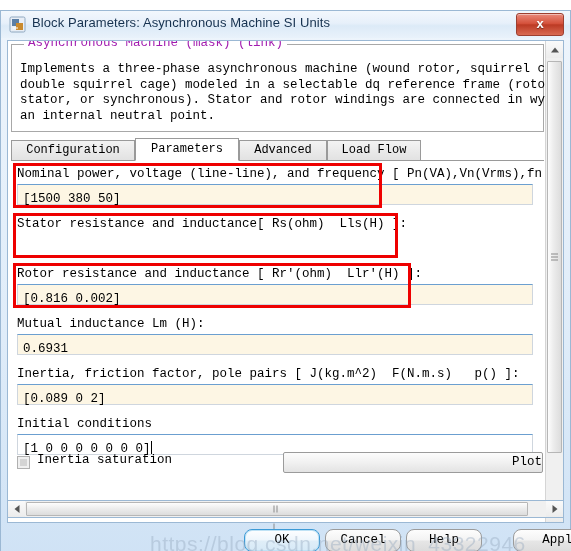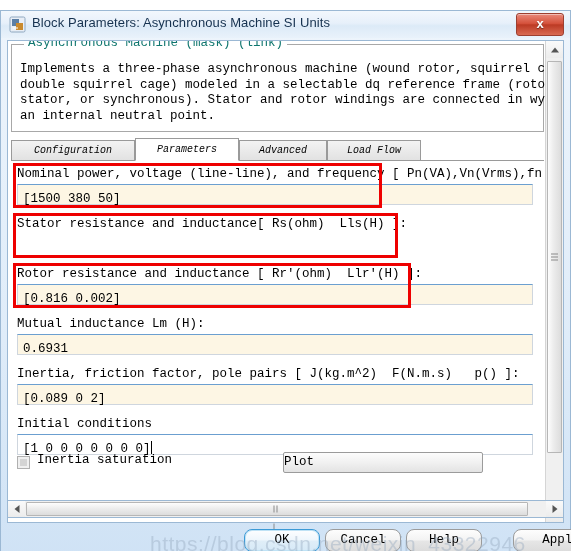--- a/index.html
+++ b/index.html
@@ -93,21 +93,21 @@
     box-sizing: border-box;
     background: #ffffff;
   }
   #desc-title {
     position: absolute;
     left: 12px; top: -9px;
     background: #ffffff;
     padding: 0 4px;
     font-family: "Liberation Mono", monospace;
     font-size: 12.5px;
-    color: #0f766e;
+    color: #a21caf;
     white-space: nowrap;
   }
   #desc-body {
     position: absolute;
     left: 8px; top: 17px;
     width: 540px;
     font-family: "Liberation Mono", monospace;
     font-size: 12.5px;
     line-height: 15.6px;
     color: #000000;
@@ -122,27 +122,26 @@
   }
   .tab {
     position: absolute;
     top: 2px;
     height: 20px;
     box-sizing: border-box;
     border: 1px solid #9a9a9a;
     border-bottom: none;
     background: linear-gradient(180deg, #f3f3f3 0%, #e2e2e2 100%);
     font-family: "Liberation Mono", monospace;
-    font-size: 10px;
+    font-size: 12px;
     color: #000;
     text-align: center;
     line-height: 19px;
     cursor: pointer;
     white-space: nowrap;
-    font-style: italic;
   }
   .tab.active {
     top: 0px;
     height: 23px;
     line-height: 21px;
     background: #ffffff;
     border-bottom: 1px solid #ffffff;
     z-index: 5;
   }
 
@@ -214,29 +213,29 @@
     position: absolute;
     left: 20px; top: -1px;
     font-family: "Liberation Mono", monospace;
     font-size: 12.5px;
     color: #000000;
     white-space: nowrap;
   }
   #plot-btn {
     position: absolute;
     left: 272px; top: 291px;
-    width: 200px; height: 21px;
+    width: 260px; height: 21px;
     box-sizing: border-box;
     border: 1px solid #9b9b9b;
     border-radius: 2px;
     background: linear-gradient(180deg, #fcfcfc 0%, #f1f1f1 50%, #e3e3e3 100%);
     font-family: "Liberation Mono", monospace;
     font-size: 12.5px;
     color: #000;
-    text-align: left;
+    text-align: right;
     line-height: 19px;
     cursor: pointer;
   }
 
   
   .redbox {
     position: absolute;
     border: 3px solid #ee0000;
     box-sizing: border-box;
     pointer-events: none;

